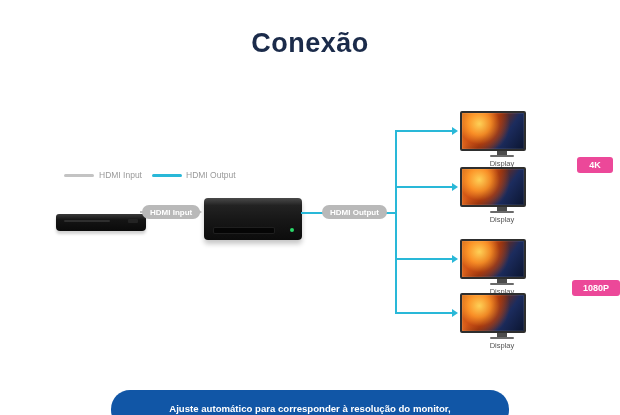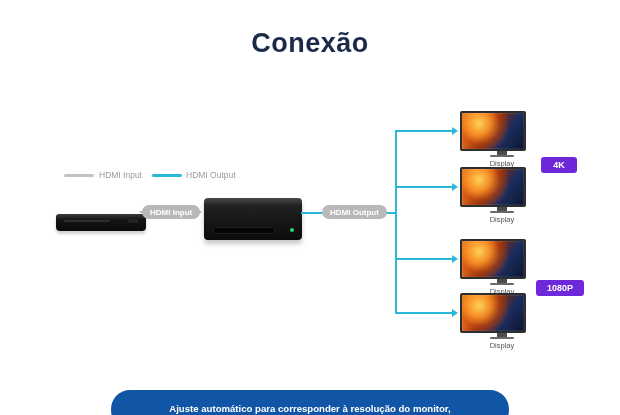--- a/index.html
+++ b/index.html
@@ -95,24 +95,24 @@
   }
   .stand { width:10px; height:4px; background:#4c4c4c; margin:0 auto; }
   .base { width:24px; height:2px; background:#6a6a6a; margin:0 auto; border-radius:1px; }
   .display-label {
     margin-top:2px; text-align:center;
     font-size:7.5px; color:#555555;
   }
 
   
   .res-badge {
-    position:absolute; background:#6d28d9; color:#ffffff;
+    position:absolute; background:#ec4899; color:#ffffff;
     font-size:9px; font-weight:700;
     display:flex; align-items:center; justify-content:center;
-    border-radius:3px; height:16px;
+    border-radius:3px; height:16px;margin-left:36px;
   }
   .res-badge.r4k { left:541px; top:157px; width:36px; }
   .res-badge.r1080 { left:536px; top:280px; width:48px; }
 
   
   .banner {
     position:absolute; left:111px; top:362px; width:398px; height:39px;
     background:#1156a6; border-radius:19px;
     display:flex; flex-direction:column; align-items:center; justify-content:center;
     color:#ffffff; font-weight:700; font-size:9.6px; line-height:1.35;

